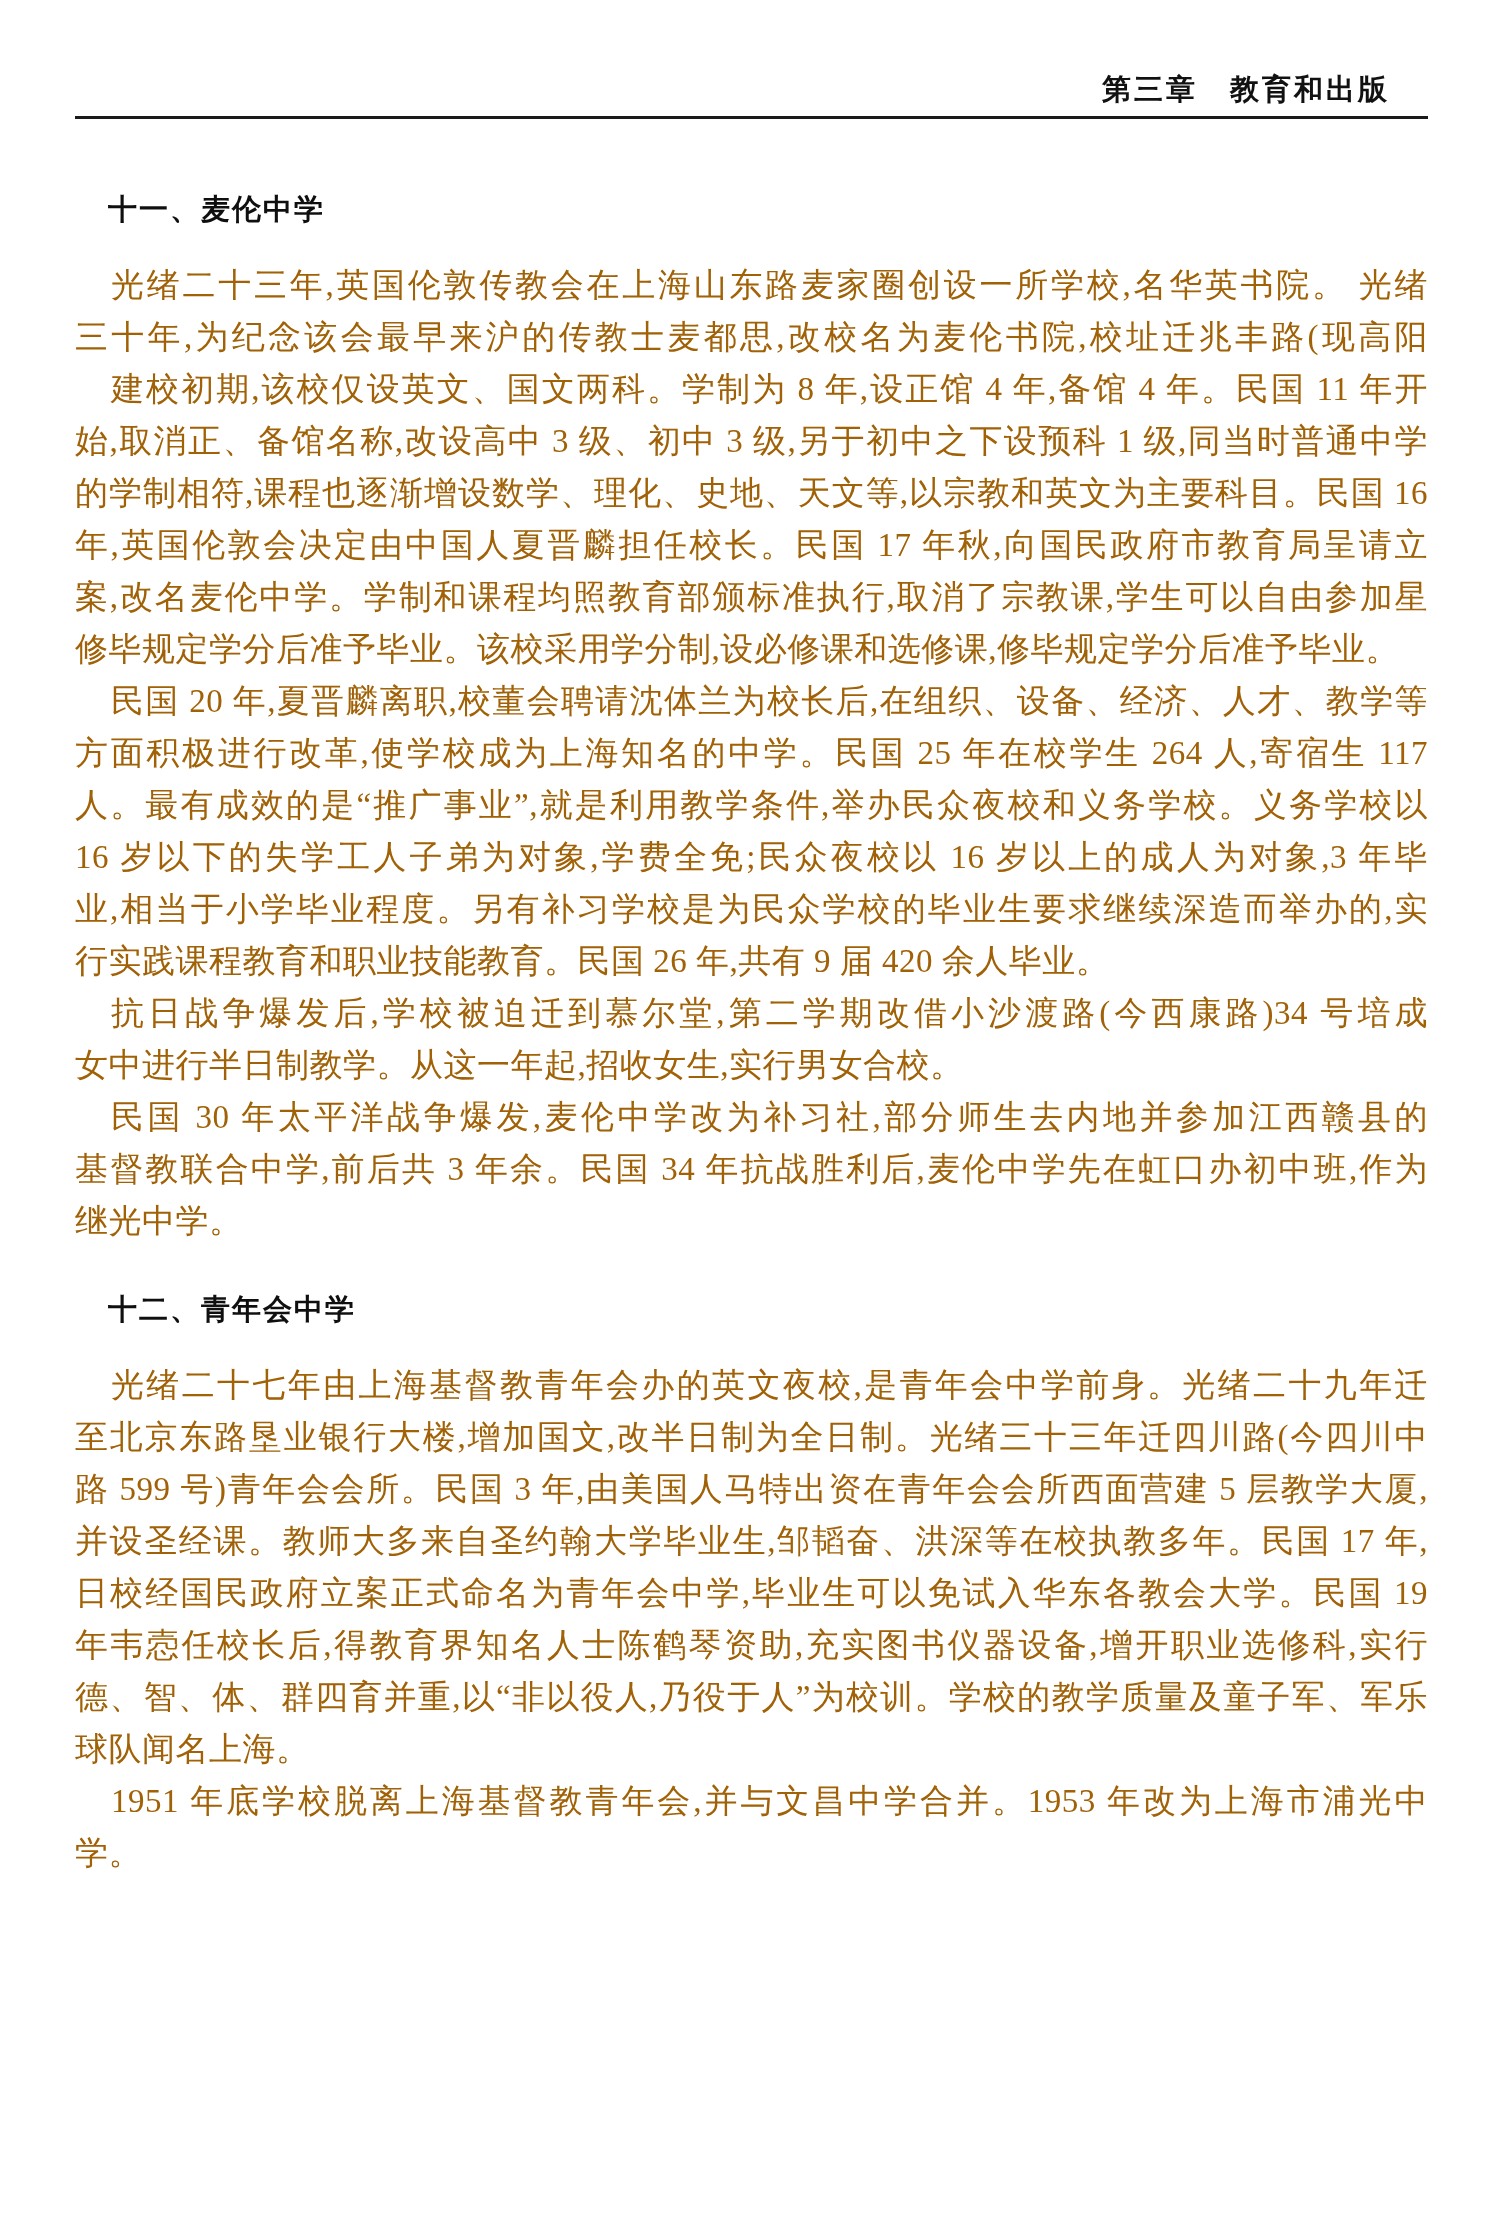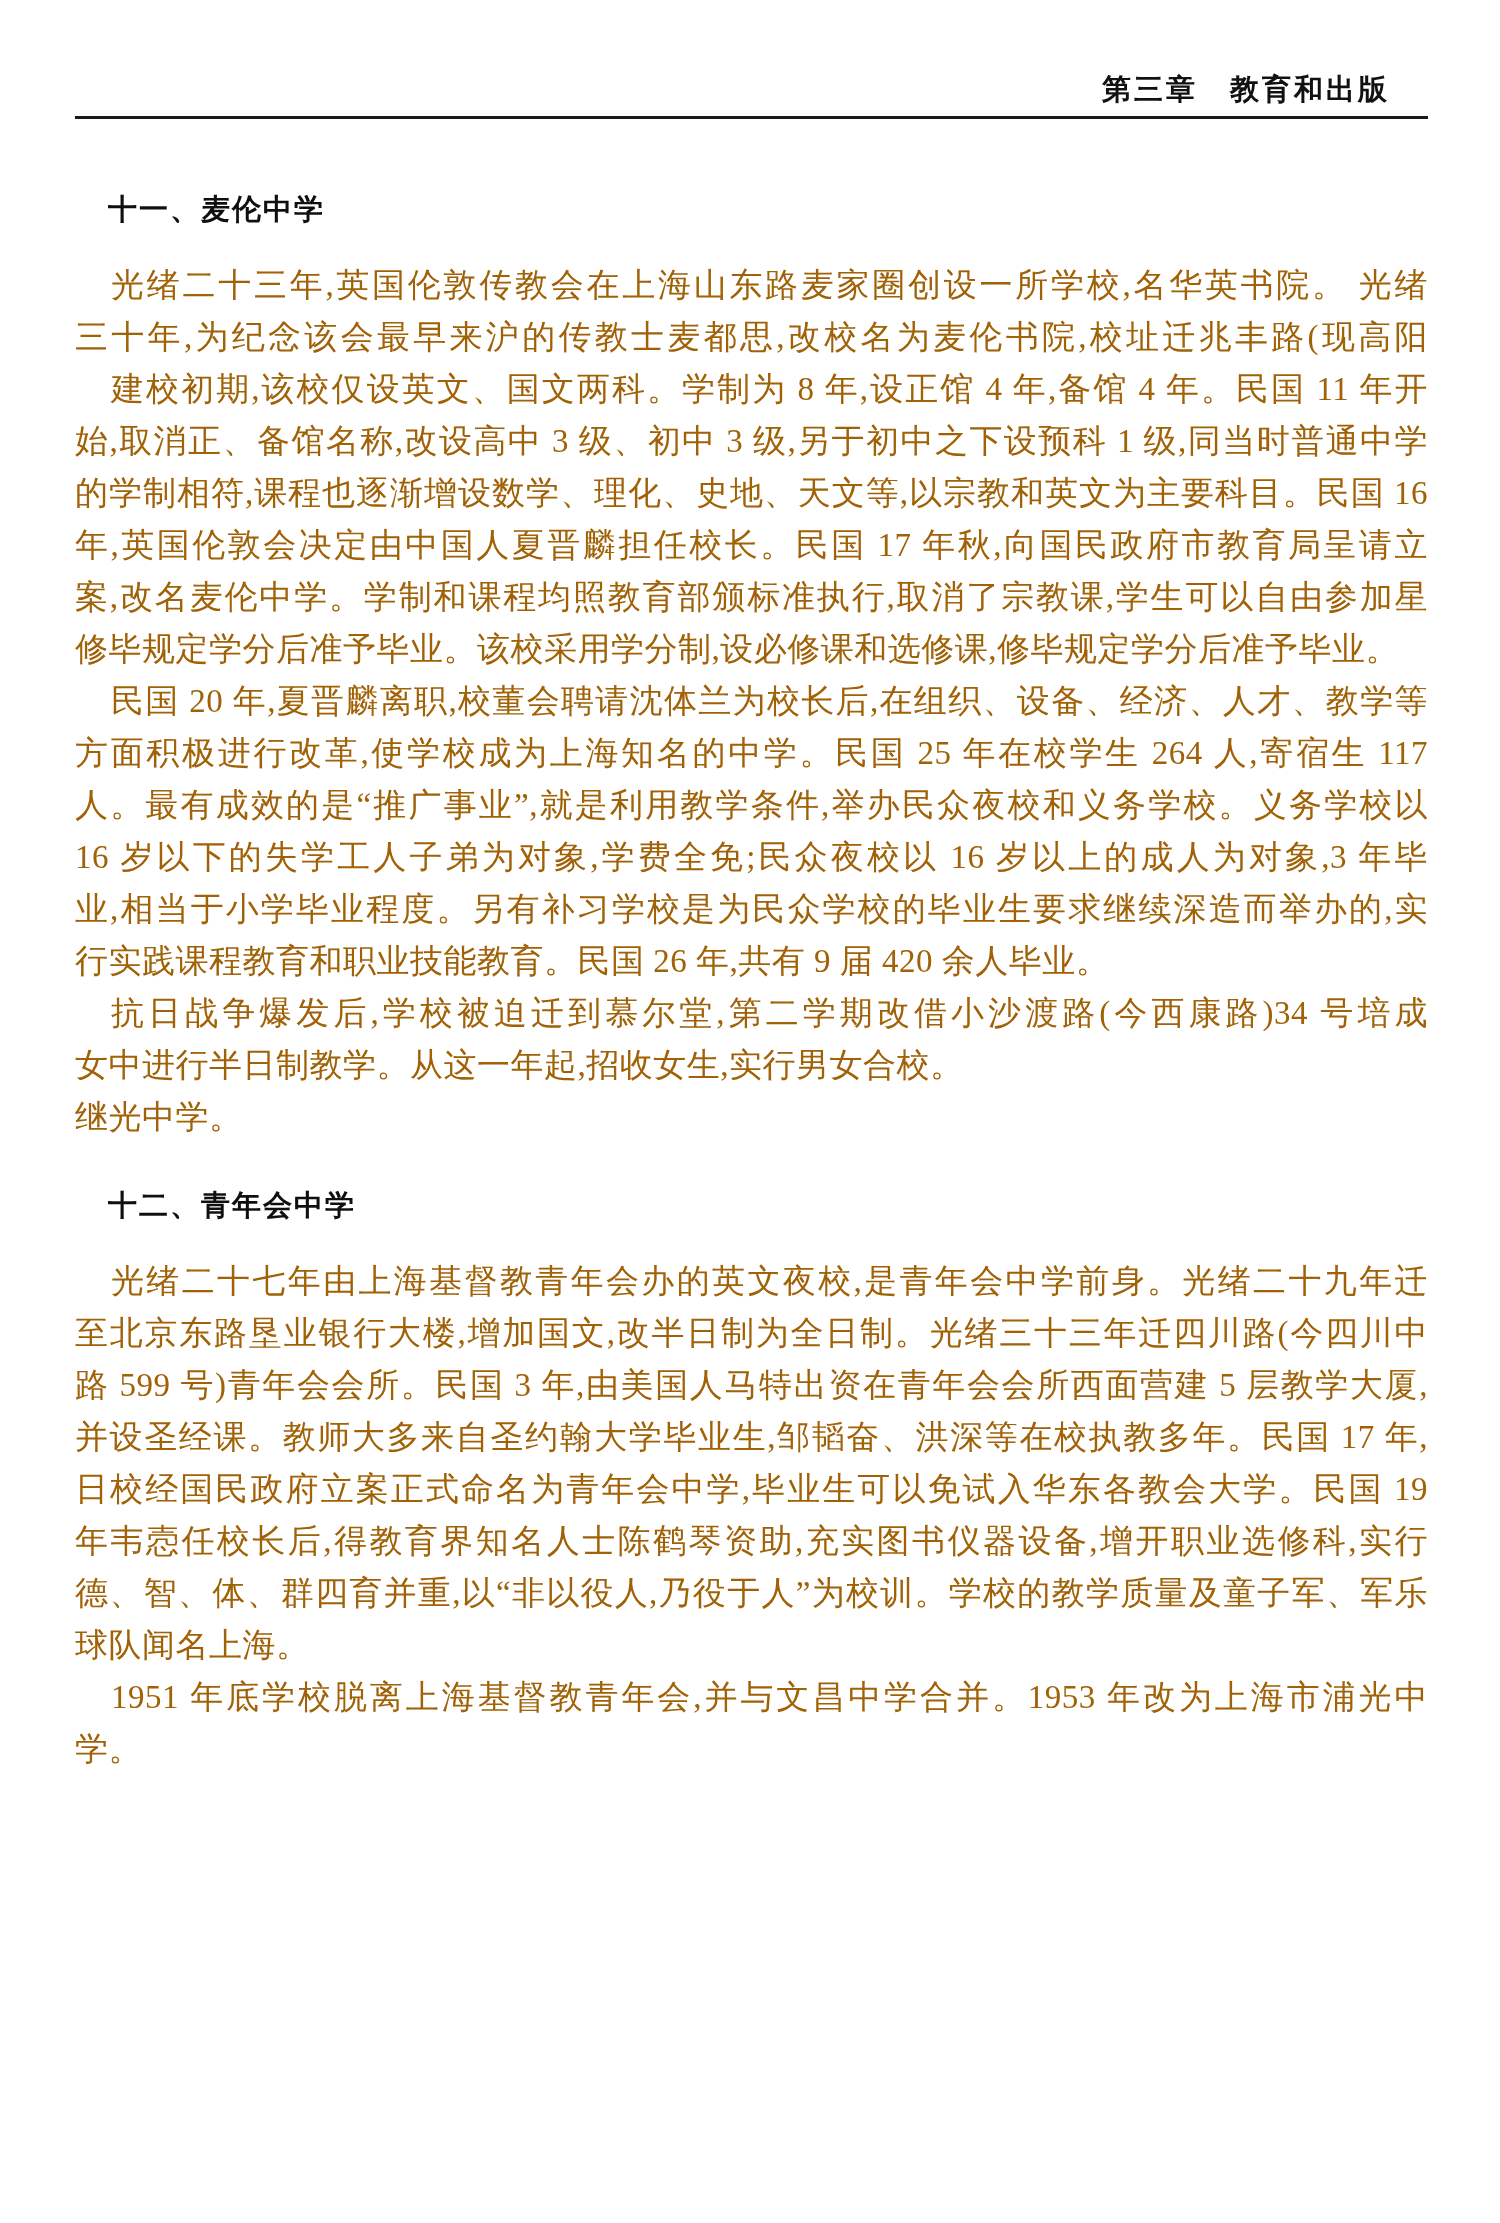--- a/index.html
+++ b/index.html
@@ -122,20 +122,22 @@
           <div class="line">人。最有成效的是“推广事业”,就是利用教学条件,举办民众夜校和义务学校。义务学校以</div>
           <div class="line">16 岁以下的失学工人子弟为对象,学费全免;民众夜校以 16 岁以上的成人为对象,3 年毕</div>
           <div class="line">业,相当于小学毕业程度。另有补习学校是为民众学校的毕业生要求继续深造而举办的,实</div>
           <div class="line last">行实践课程教育和职业技能教育。民国 26 年,共有 9 届 420 余人毕业。</div>
         </div>
         <div class="paragraph">
           <div class="line first">抗日战争爆发后,学校被迫迁到慕尔堂,第二学期改借小沙渡路(今西康路)34 号培成</div>
           <div class="line last">女中进行半日制教学。从这一年起,招收女生,实行男女合校。</div>
         </div>
         <div class="paragraph">
+          <div class="line first">民国 30 年太平洋战争爆发,麦伦中学改为补习社,部分师生去内地并参加江西赣县的</div>
+          <div class="line">基督教联合中学,前后共 3 年余。民国 34 年抗战胜利后,麦伦中学先在虹口办初中班,作为</div>
           <div class="line last">继光中学。</div>
         </div>
       </div>
       <div class="section">
         <div class="section-heading">十二、青年会中学</div>
         <div class="paragraph">
           <div class="line first">光绪二十七年由上海基督教青年会办的英文夜校,是青年会中学前身。光绪二十九年迁</div>
           <div class="line">至北京东路垦业银行大楼,增加国文,改半日制为全日制。光绪三十三年迁四川路(今四川中</div>
           <div class="line">路 599 号)青年会会所。民国 3 年,由美国人马特出资在青年会会所西面营建 5 层教学大厦,</div>
           <div class="line">并设圣经课。教师大多来自圣约翰大学毕业生,邹韬奋、洪深等在校执教多年。民国 17 年,</div>

